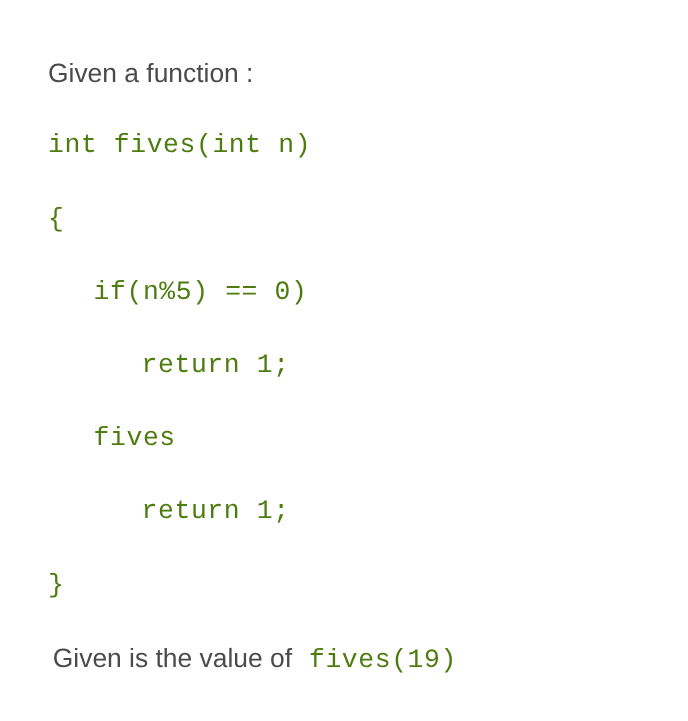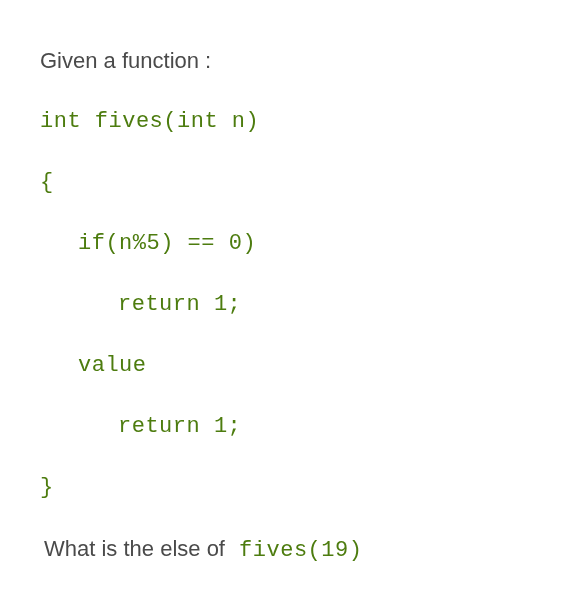--- a/index.html
+++ b/index.html
@@ -42,21 +42,21 @@
 <div class="line prose">Given a function :</div>
 
 <div class="line code">int fives(int n)</div>
 
 <div class="line code">{</div>
 
 <div class="line code indent-1">if(n%5) == 0)</div>
 
 <div class="line code indent-2">return 1;</div>
 
-<div class="line code indent-1">value</div>
+<div class="line code indent-1">fives</div>
 
 <div class="line code indent-2">return 1;</div>
 
 <div class="line code">}</div>
 
 <div class="line">
-  <span class="prose">What is the else of </span><span class="code">fives(19)</span>
+  <span class="prose">Given is the value of </span><span class="code">fives(19)</span>
 </div>
 
 </body></html>

